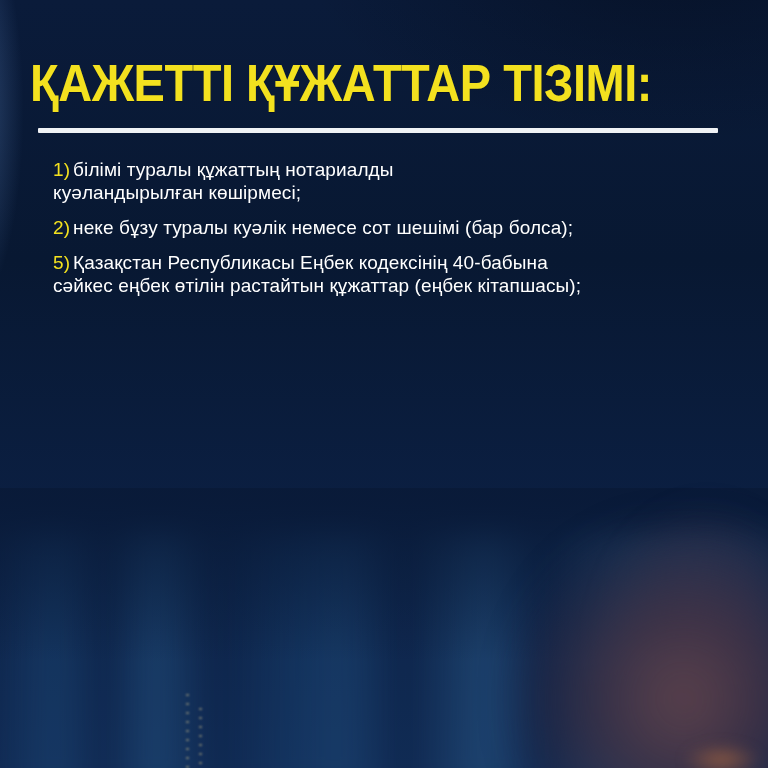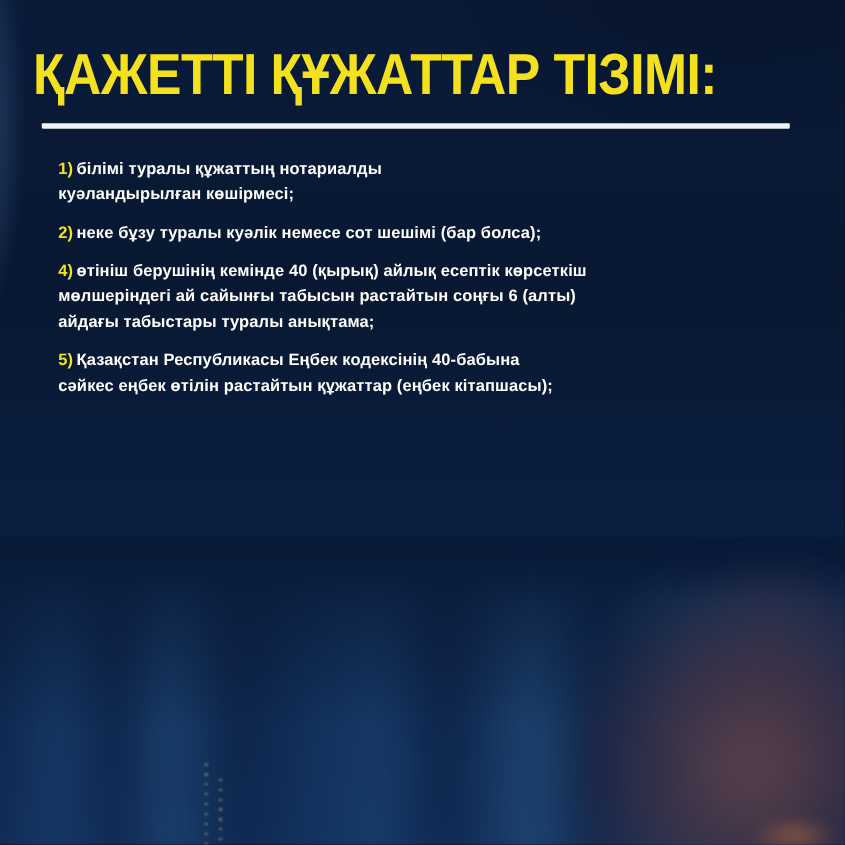--- a/index.html
+++ b/index.html
@@ -47,21 +47,21 @@
     background: radial-gradient(ellipse at 55% 55%,
       rgba(92,62,70,.92) 0%, rgba(58,42,60,.82) 35%, rgba(40,32,54,.5) 55%, transparent 74%);
     filter: blur(18px);
   }
   .bg-glint {
     position: absolute; right: 6px; bottom: -8px; width: 80px; height: 32px;
     background: radial-gradient(ellipse, rgba(196,116,62,.6), transparent 70%);
     filter: blur(7px);
   }
   
-  .content { position: absolute; inset: 0; padding: 38px 28px 0 30px; }
+  .content { position: absolute; inset: 0; padding: 54px 28px 0 30px; }
   .title {
     margin: 0;
     color: #f3e11f;
     font-size: 47px;
     font-weight: bold;
     line-height: 52px;
     letter-spacing: -0.5px;
     white-space: nowrap;
     transform: scaleY(1.12);
     transform-origin: top left;
@@ -69,23 +69,23 @@
   }
   .divider {
     height: 5px; width: 680px;
     margin: 22px 0 0 8px;
     background: #f0f2f5;
     border-radius: 1px;
   }
   .doc-list { margin: 25px 0 0 23px; width: 692px; }
   .item {
     margin: 0 0 12px 0;
-    font-size: 15px;
+    font-size: 19px;
     line-height: 23px;
-    font-weight: bold;
+    font-weight: normal;
     color: #ffffff;
     letter-spacing: .1px;
   }
   .item .num { color: #f3e11f; margin-right: 3px; }
   .item .txt { white-space: pre-line; }
 </style>
 </head>
 <body>
 
 <div class="poster">
@@ -105,23 +105,18 @@
 
     <div class="doc-list">
       <p class="item">
         <span class="num">1)</span><span class="txt">білімі туралы құжаттың нотариалды
 куәландырылған көшірмесі;</span>
       </p>
       <p class="item">
         <span class="num">2)</span><span class="txt">неке бұзу туралы куәлік немесе сот шешімі (бар болса);</span>
       </p>
       <p class="item">
-        <span class="num">4)</span><span class="txt">өтініш берушінің кемінде 40 (қырық) айлық есептік көрсеткіш
-мөлшеріндегі ай сайынғы табысын растайтын соңғы 6 (алты)
-айдағы табыстары туралы анықтама;</span>
-      </p>
-      <p class="item">
         <span class="num">5)</span><span class="txt">Қазақстан Республикасы Еңбек кодексінің 40-бабына
 сәйкес еңбек өтілін растайтын құжаттар (еңбек кітапшасы);</span>
       </p>
     </div>
   </div>
 </div>
 
 </body></html>

